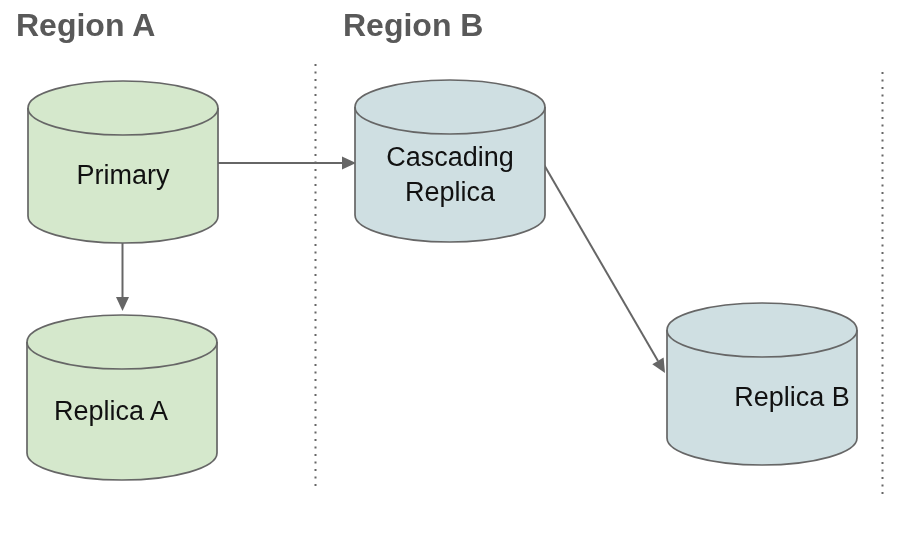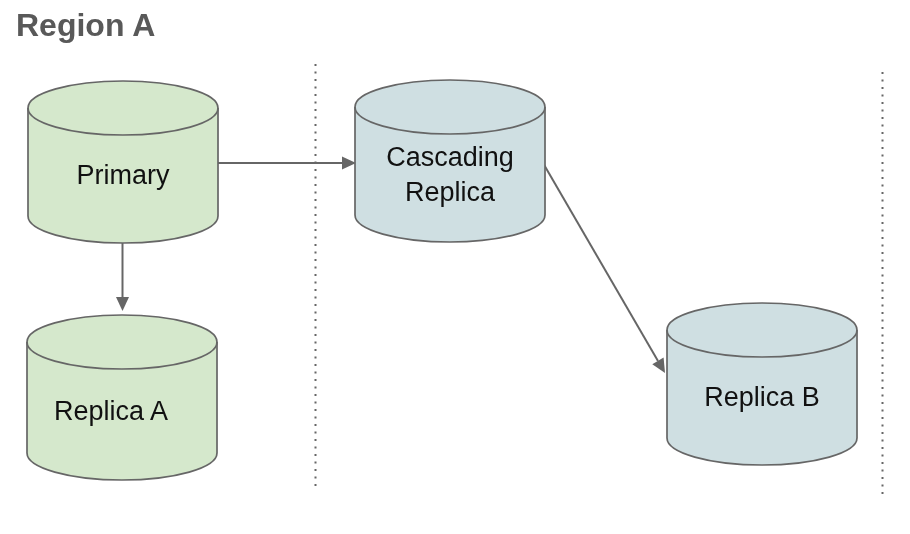--- a/index.html
+++ b/index.html
@@ -38,21 +38,21 @@
     justify-content: center;
     text-align: center;
     font-size: 27px;
     color: #111111;
     line-height: 35px;
     pointer-events: none;
   }
   .label-primary   { left: 28px;  top: 108px; width: 190px; height: 135px; }
   .label-cascading { left: 355px; top: 107px; width: 190px; height: 135px; }
   .label-replica-a { left: 27px;  top: 342px; width: 168px; height: 138px; }
-  .label-replica-b { left: 667px; top: 330px; width: 190px; height: 135px; }
+  .label-replica-b { left: 667px; top: 330px; width: 190px; height: 135px; padding-left: 30px; }
 
   .cyl-outline { stroke: #666666; stroke-width: 1.7; }
   .cyl-inner   { fill: none; stroke: #666666; stroke-width: 1.7; }
   .edge-line   { stroke: #666666; stroke-width: 2; fill: none; }
   .edge-head   { fill: #666666; stroke: none; }
   .divider     { stroke: #666666; stroke-width: 2; stroke-dasharray: 2 5.5; }
 </style>
 </head>
 <body>
 
@@ -93,20 +93,21 @@
       <path class="cyl-inner" d="M 27 342 A 95 27 0 0 0 217 342"></path>
     </g>
 
     <g>
       <path class="cyl-outline" d="M 667 330 A 95 27 0 0 1 857 330 L 857 438 A 95 27 0 0 1 667 438 Z" fill="#cfdfe2"></path>
       <path class="cyl-inner" d="M 667 330 A 95 27 0 0 0 857 330"></path>
     </g>
   </svg>
 
   <div class="region-heading heading-a">Region A</div>
+  <div class="region-heading heading-b">Region B</div>
 
   <div class="node-label label-cascading">
     <span>Cascading</span>
     <span>Replica</span>
   </div>
 
   <div class="node-label label-primary">Primary</div>
 
   <div class="node-label label-replica-a">Replica A</div>
 

